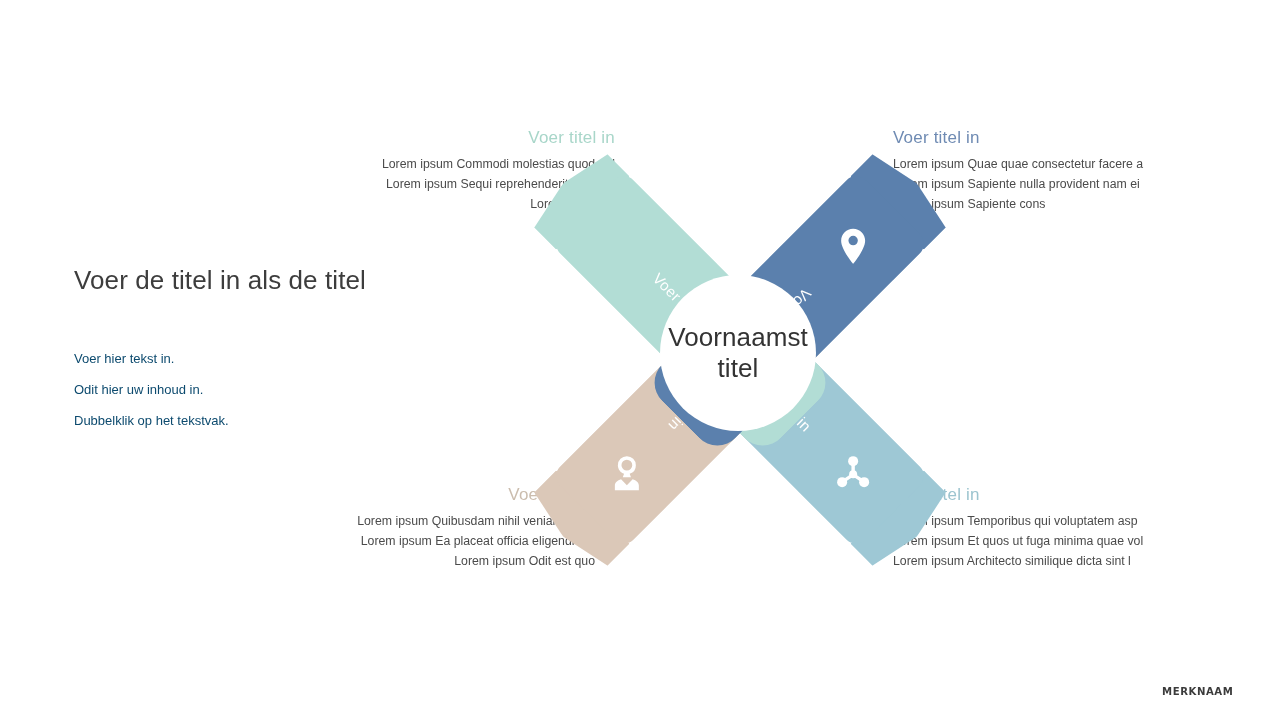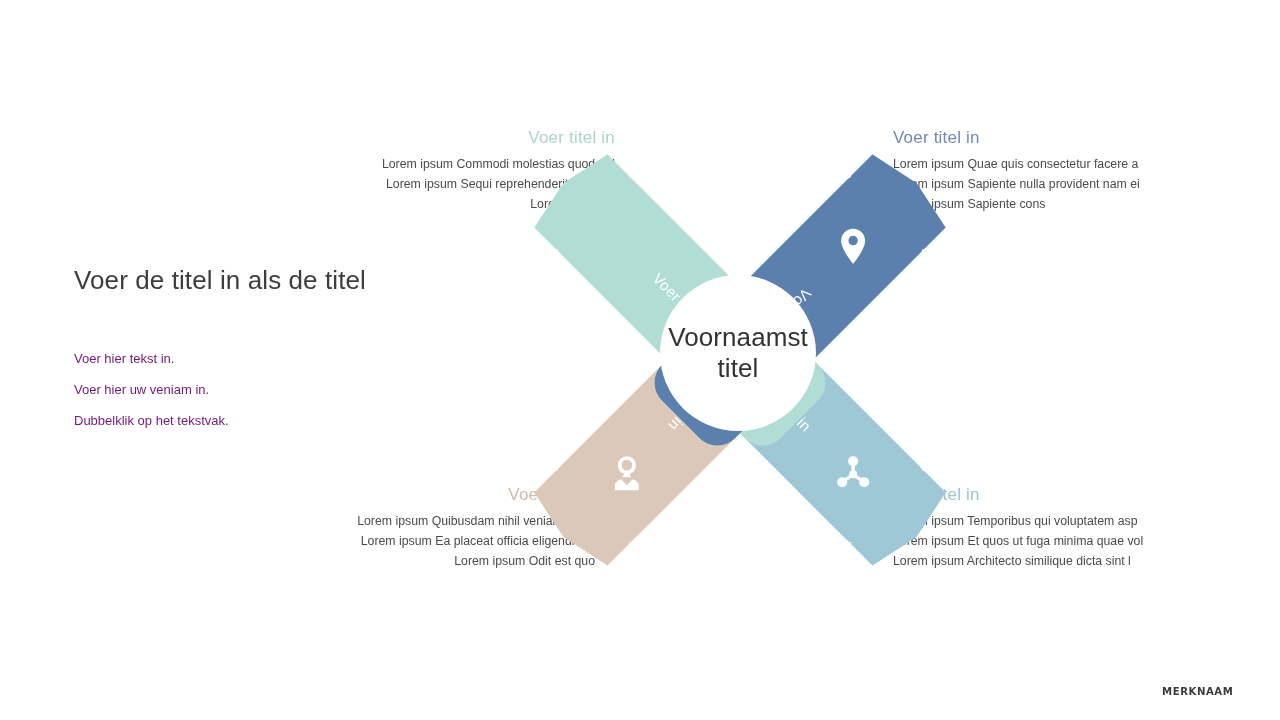--- a/index.html
+++ b/index.html
@@ -14,21 +14,21 @@
   .slide{position:absolute;left:0;top:0;width:1280px;height:720px;}
 
   
   .intro{position:absolute;left:74px;top:262px;width:300px;}
   .intro-title{
     font-size:26px;line-height:37px;color:#3d3d3d;font-weight:400;
     letter-spacing:.1px;
   }
   .intro-body{margin-top:52px;}
   .intro-body p{
-    margin:0 0 16px 0;font-size:13px;color:#701a75;line-height:15px;
+    margin:0 0 16px 0;font-size:13px;color:#0c4a6e;line-height:15px;
   }
 
   
   .stage{position:absolute;left:455px;top:80px;width:570px;height:560px;}
 
   .ribbon{
     position:absolute;
     width:104px;height:300px;
     left:233px;top:130px;
     transform-origin:50% 50%;
@@ -92,21 +92,21 @@
 </style>
 </head>
 <body>
 
 <div class="slide">
 
   <div class="intro">
     <div class="intro-title">Voer de titel in als de titel</div>
     <div class="intro-body">
       <p>Voer hier tekst in.</p>
-      <p>Voer hier uw veniam in.</p>
+      <p>Odit hier uw inhoud in.</p>
       <p>Dubbelklik op het tekstvak.</p>
     </div>
   </div>
 
   <div class="stage">
 
     <div class="ribbon" style="transform:rotate(-45deg) translate(0px,-66px);z-index:10;">
       <div class="tip" style="background:#b2ddd5;"></div>
       <div class="shape" style="background:#b2ddd5;"></div>
       <div class="lbl" style="top:128px;transform:rotate(90deg);">Voer titel in</div>
@@ -164,21 +164,21 @@
 
   <div class="cap cap-tl">
     <h3>Voer titel in</h3>
     <p>Lorem ipsum Commodi molestias quod dol</p>
     <p>Lorem ipsum Sequi reprehenderit voluptat</p>
     <p>Lorem ipsum M</p>
   </div>
 
   <div class="cap cap-tr">
     <h3>Voer titel in</h3>
-    <p>Lorem ipsum Quae quis consectetur facere a</p>
+    <p>Lorem ipsum Quae quae consectetur facere a</p>
     <p>Lorem ipsum Sapiente nulla provident nam ei</p>
     <p>Lorem ipsum Sapiente cons</p>
   </div>
 
   <div class="cap cap-bl">
     <h3>Voer titel in</h3>
     <p>Lorem ipsum Quibusdam nihil veniam ipsa i</p>
     <p>Lorem ipsum Ea placeat officia eligendi aut</p>
     <p>Lorem ipsum Odit est quo</p>
   </div>

